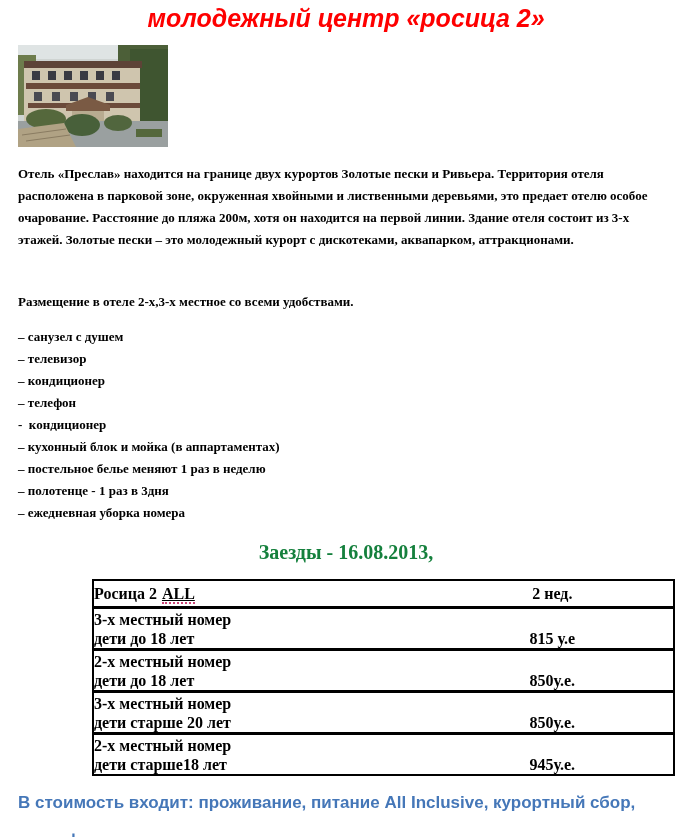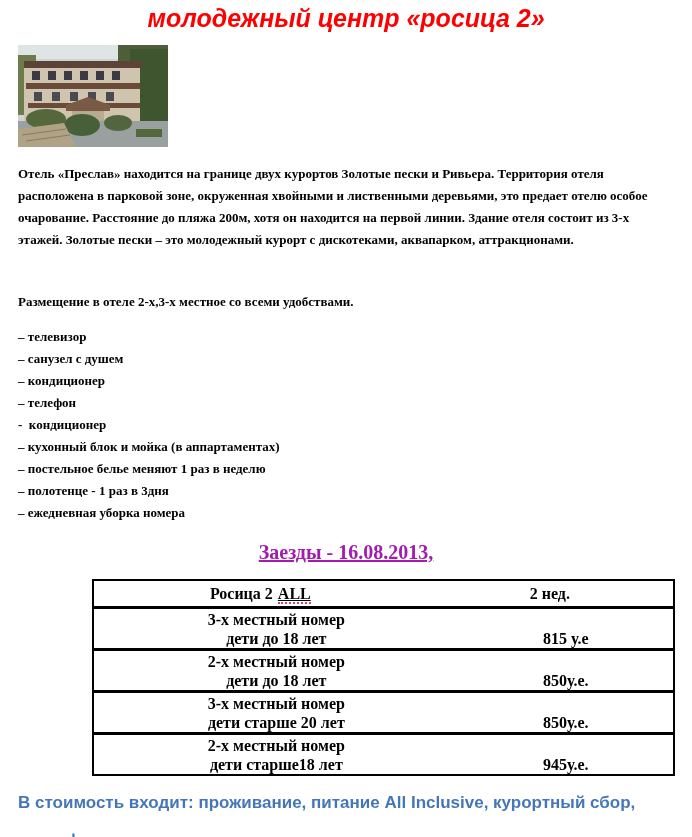--- a/index.html
+++ b/index.html
@@ -24,37 +24,36 @@
   .photo-wrap svg { display:block; }
   .bodytext { font-size:13px; line-height:22px; }
   .intro { margin:16px 18px 0 18px; }
   .acc   { margin:40px 18px 0 18px; }
   .rooms { margin:13px 18px 0 18px; }
   .rooms div { white-space:pre-wrap; }
   .arrivals {
     margin:17px 0 0 0;
     text-align:center;
     font-size:20px;
-    color:#a21caf;
-    text-decoration:underline;
+    color:#15803d;
   }
   table.prices {
     margin:15px 0 0 92px;
     width:583px;
     border-collapse:collapse;
     border:2px solid #000;
     font-size:16px;
     line-height:19px;
     font-weight:bold;
   }
   table.prices td { padding:0; }
-  td.c1 { width:340px; text-align:center; padding-right:55px; }
+  td.c1 { width:340px; text-align:left; padding-right:55px; }
   td.c2 { width:243px; text-align:center; padding-left:70px; vertical-align:bottom; padding-bottom:2px; }
   tr.hdr td { height:25px; vertical-align:middle; padding-bottom:0; }
-  tr.datarow td { height:39px;padding-left:32px; }
+  tr.datarow td { height:39px; }
   tr.datarow { border-top:3px solid #000; }
   .all-word {
     text-decoration:underline;
     border-bottom:2px dotted #cc4477;
     margin-left:5px;
   }
   .includes {
     margin:8px 18px 0 18px;
     font-family:"Liberation Sans", sans-serif;
     font-weight:bold;
@@ -101,22 +100,22 @@
     <line x1="8" y1="96" x2="52" y2="90" stroke="#8a7c62" stroke-width="1"></line>
     <rect x="118" y="84" width="26" height="8" fill="#55683c"></rect>
   </svg>
 </div>
 
 <div class="bodytext intro">Отель «Преслав» находится на границе двух курортов Золотые пески и Ривьера. Территория отеля расположена в парковой зоне, окруженная хвойными и лиственными деревьями, это предает отелю особое очарование. Расстояние до пляжа 200м, хотя он находится на первой линии. Здание отеля состоит из 3-х этажей. Золотые пески – это молодежный курорт с дискотеками, аквапарком, аттракционами.</div>
 
 <div class="bodytext acc">Размещение в отеле 2-х,3-х местное со всеми удобствами.</div>
 
 <div class="bodytext rooms">
+  <div>– санузел с душем</div>
   <div>– телевизор</div>
-  <div>– санузел с душем</div>
   <div>– кондиционер</div>
   <div>– телефон</div>
   <div>-  кондиционер</div>
   <div>– кухонный блок и мойка (в аппартаментах)</div>
   <div>– постельное белье меняют 1 раз в неделю</div>
   <div>– полотенце - 1 раз в 3дня</div>
   <div>– ежедневная уборка номера</div>
 </div>
 
 <div class="arrivals">Заезды - 16.08.2013,</div>

